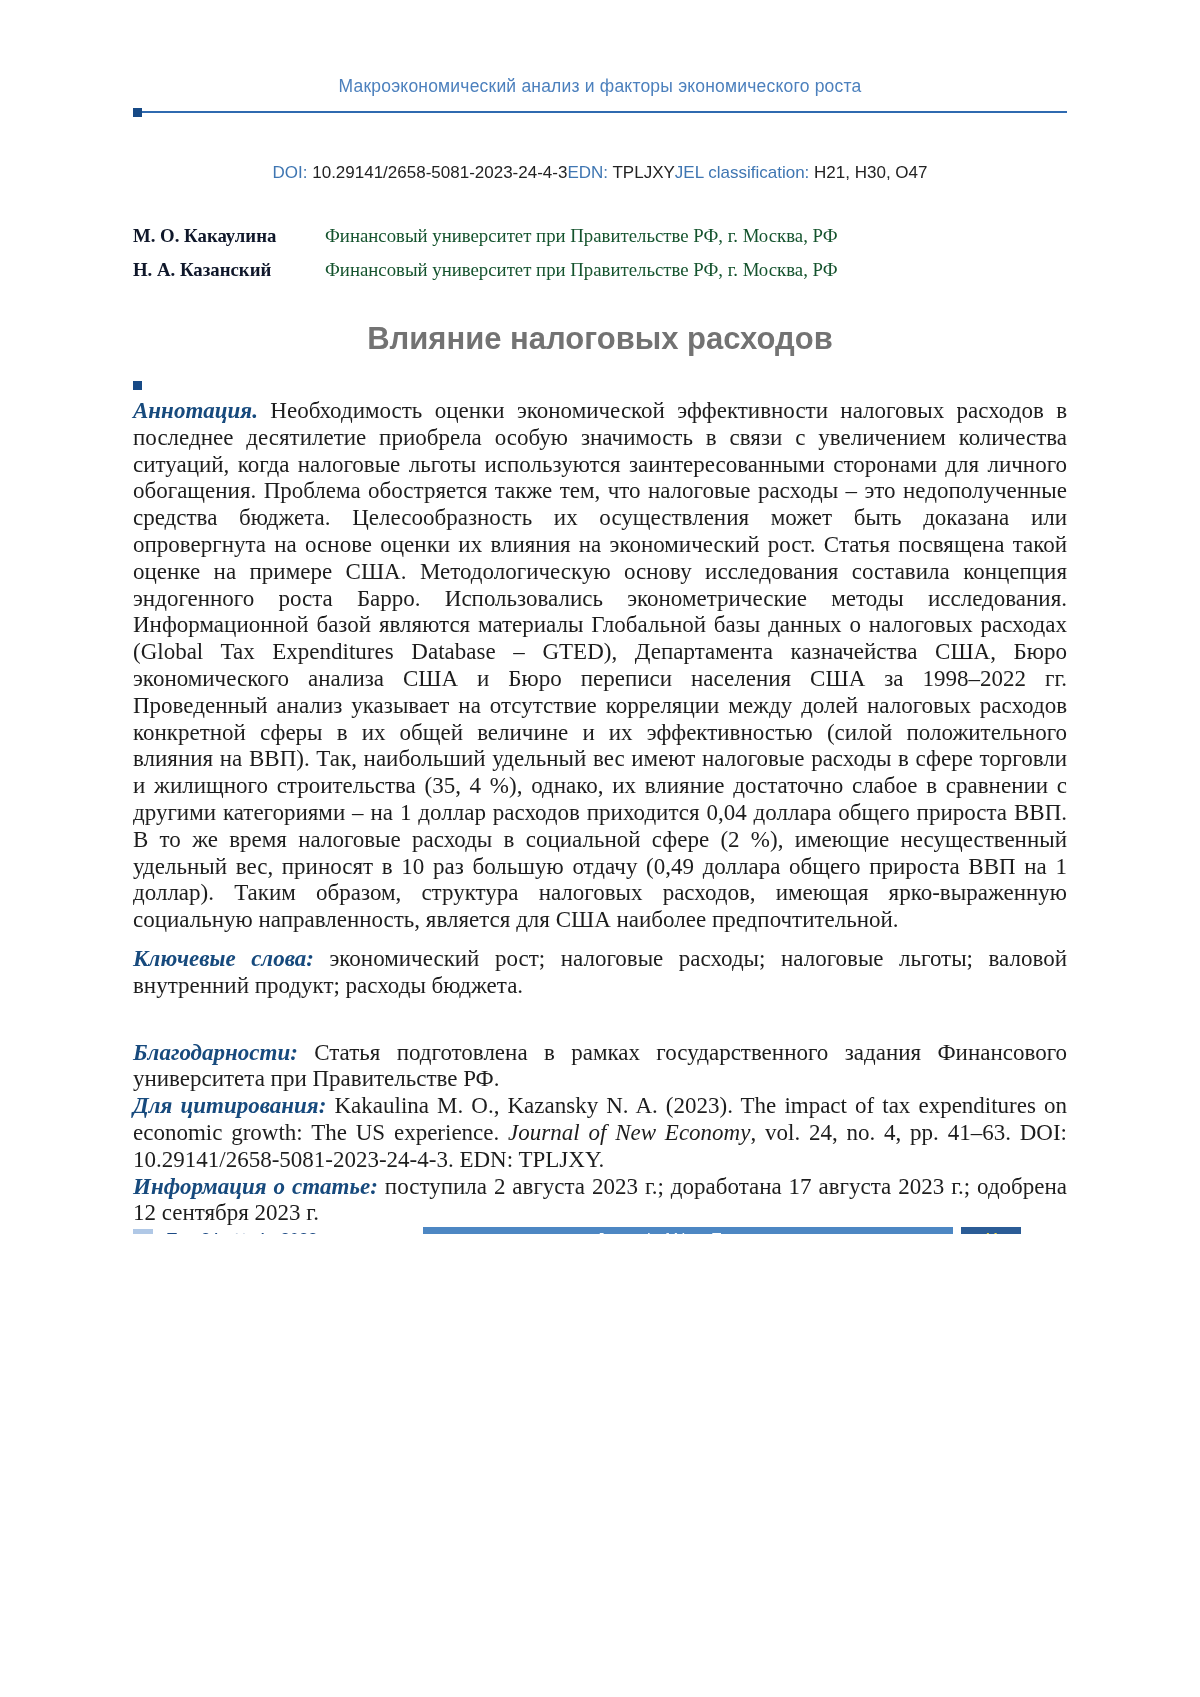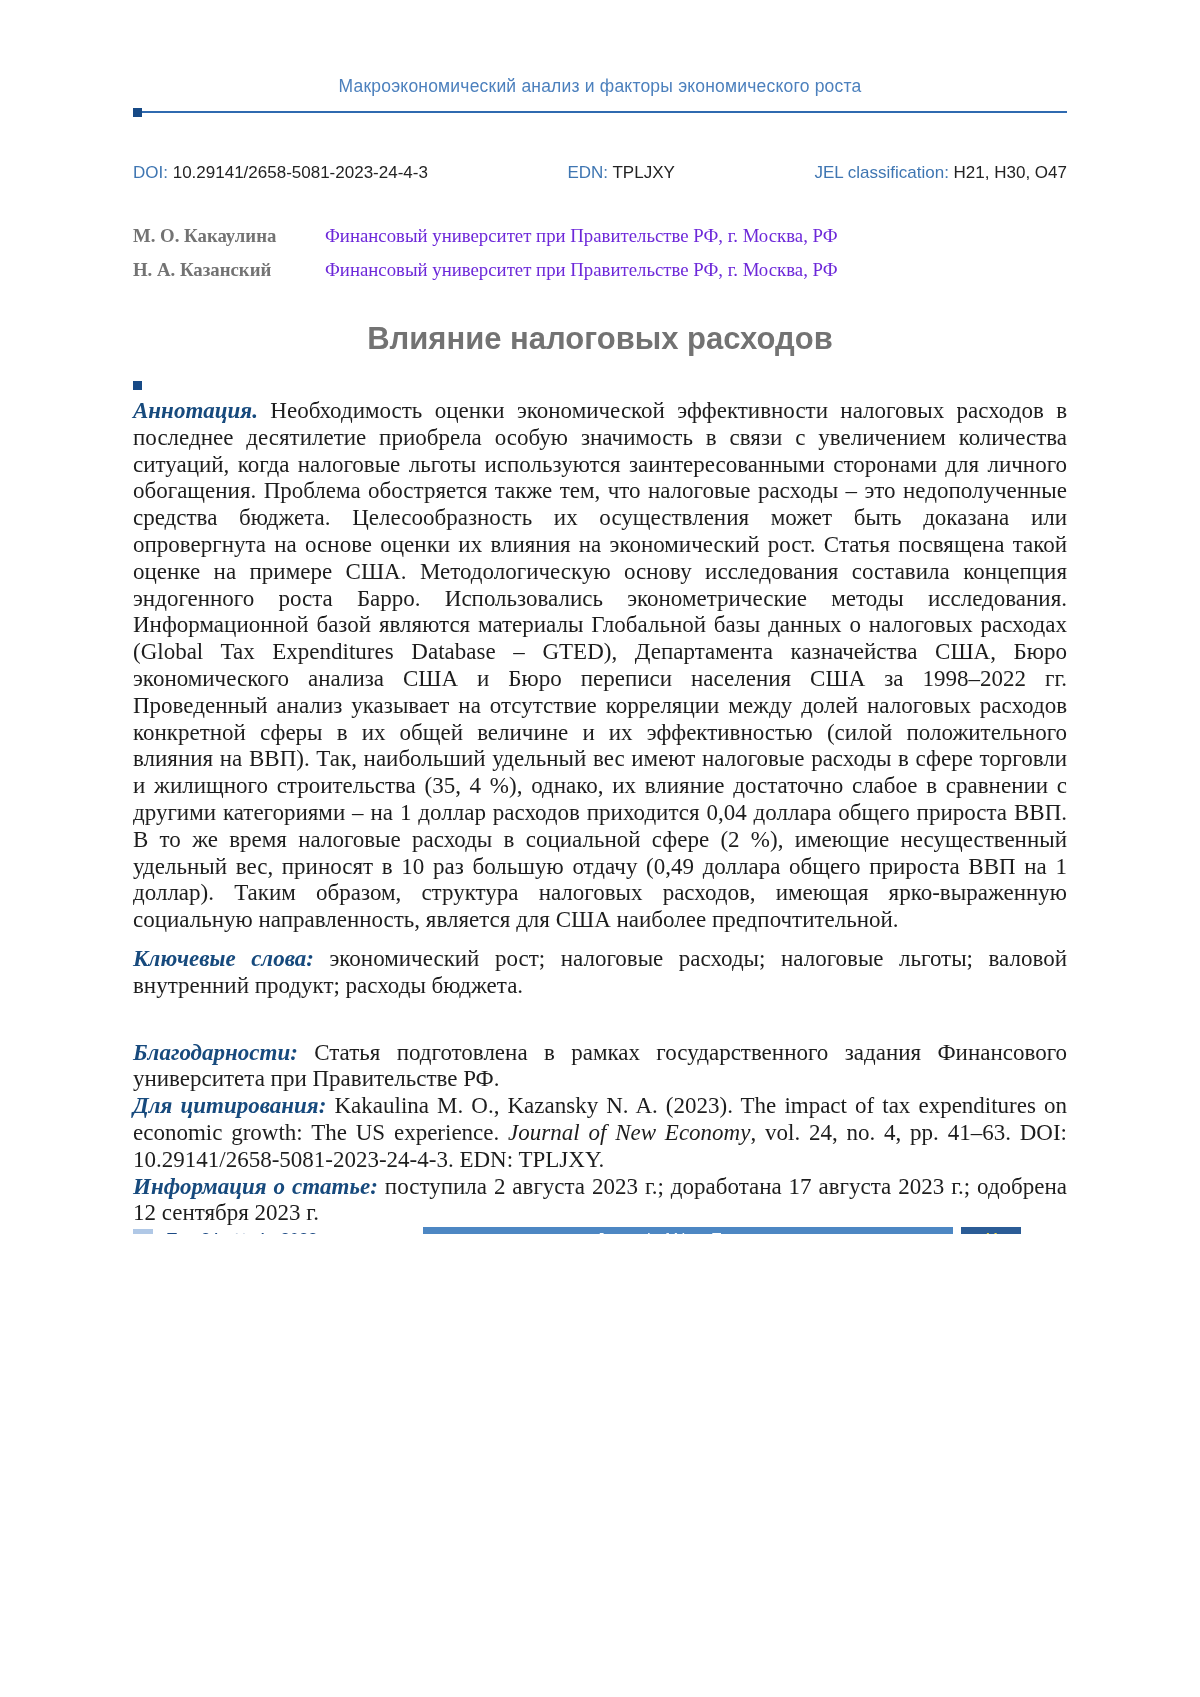--- a/index.html
+++ b/index.html
@@ -36,38 +36,38 @@
     left: 0;
     top: -3px;
     width: 9px;
     height: 9px;
     background: #174a86;
   }
 
   
   .meta-row {
     display: flex;
-    justify-content: space-between;
+    justify-content: center;
     margin-top: 50px;
     font-family: "Liberation Sans", sans-serif;
     font-size: 17px;
     color: #232323;
   }
   .label-blue { color: #3f76b2; }
 
   
   .authors { margin-top: 40px; font-size: 18.8px; }
   .author-row { display: flex; margin-bottom: 9px; line-height: 25px; }
   .author-name {
     width: 192px;
     flex: 0 0 192px;
     font-weight: bold;
-    color: #737373;
-  }
-  .author-aff { color: #6d28d9; }
+    color: #0f172a;
+  }
+  .author-aff { color: #14532d; }
 
   
   .article-title {
     margin-top: 28px;
     text-align: center;
     font-family: "Liberation Sans", sans-serif;
     font-weight: 700;
     font-size: 31px;
     line-height: 39px;
     color: #737373;

